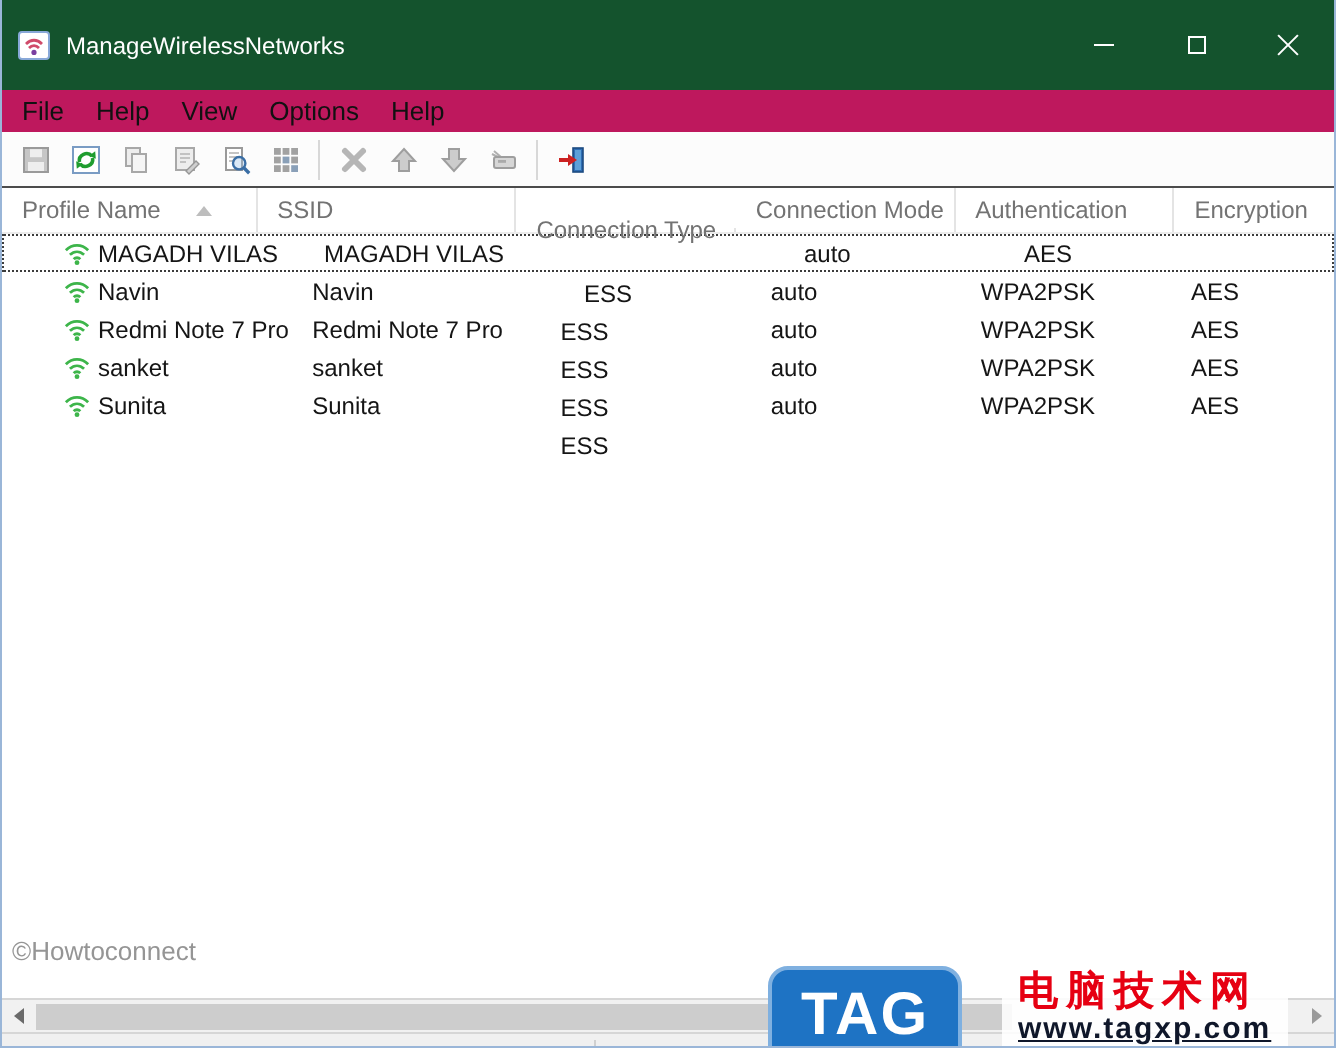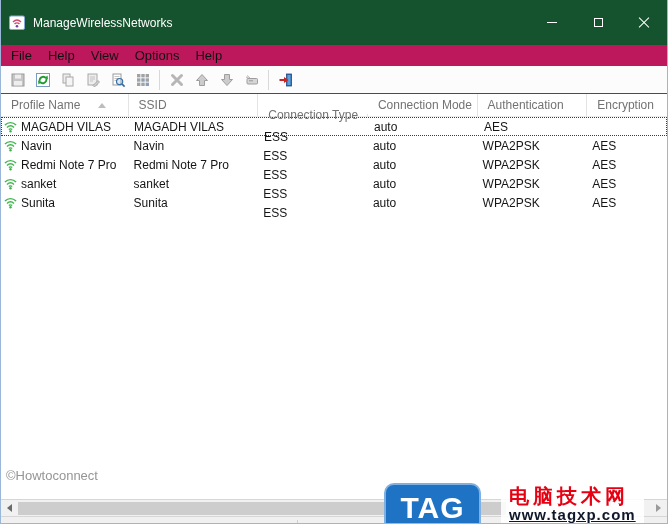--- a/index.html
+++ b/index.html
@@ -33,21 +33,21 @@
   
   .listview{ height:405px; background:#fff; position:relative; }
   .lv-header{ height:23px; display:flex; background:#fff; border-bottom:1px solid #ececec; }
   .hcell{ font-size:12px; color:#737373; display:flex; align-items:center;
           padding-left:10px; border-right:1px solid #e4e4e4; position:relative; }
   .c0{ width:128px; } .c1{ width:130px; } .c2{ width:110px;margin-top:20px; }
   .c3{ width:110px; } .c4{ width:110px; } .c5{ width:80px; border-right:none; }
   .sort-glyph{ position:absolute; left:97px; top:9px; width:0; height:0;
     border-left:4px solid transparent; border-right:4px solid transparent;
     border-bottom:5px solid #bdbdbd; }
-  .lv-row{ height:19px; display:flex; align-items:center; }
+  .lv-row{ height:19px; display:flex; align-items:flex-start;padding-left:28px; }
   .lv-row.selected{ outline:1px dotted #3c3c3c; outline-offset:-1px; }
   .cell{ font-size:12px; color:#151515; padding-left:5px; display:flex; align-items:center;
          height:19px; overflow:hidden; white-space:nowrap; }
   .cell.c0{ padding-left:2px; }
   .wifi{ width:15px; height:13px; margin-right:3px; flex:0 0 auto; }
   .list-watermark{ position:absolute; left:5px; bottom:16px; font-size:13px; color:#959595; }
   
   .hscroll{ height:17px; background:#f1f1f1; border-top:1px solid #d6d6d6; position:relative; }
   .hs-arrow{ position:absolute; top:0; width:17px; height:16px;
              display:flex; align-items:center; justify-content:center; }

